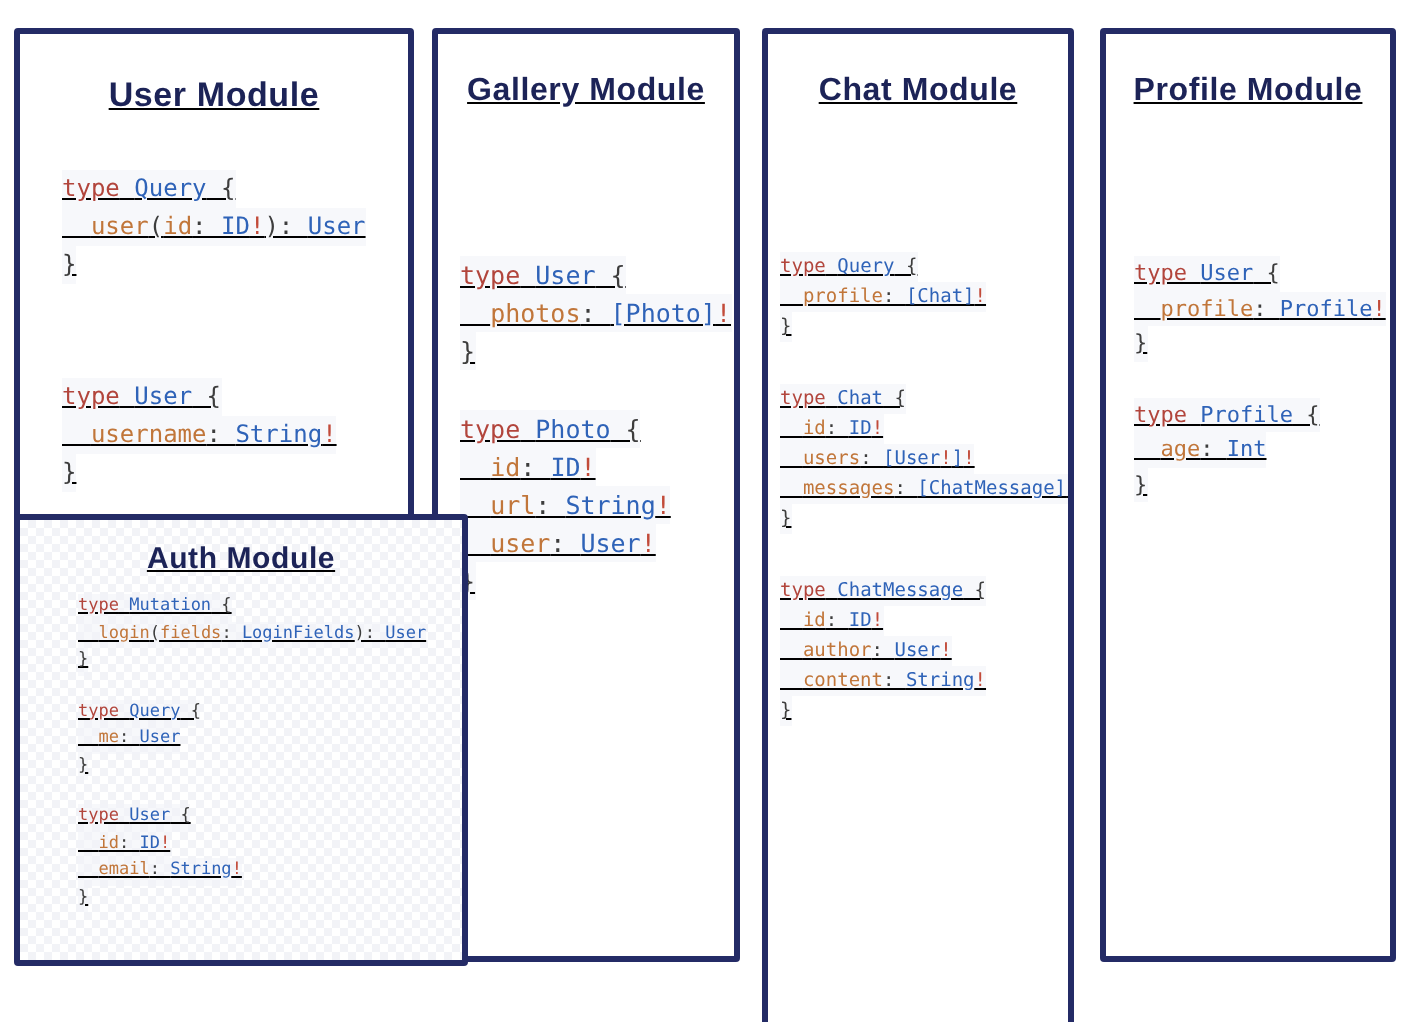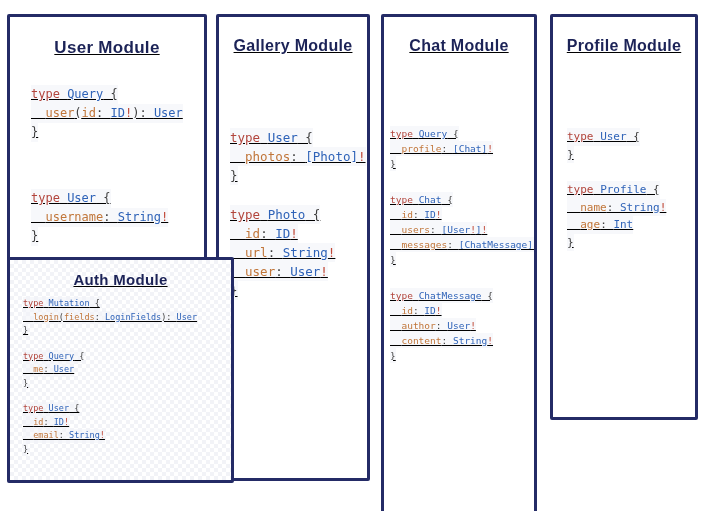--- a/index.html
+++ b/index.html
@@ -7,21 +7,21 @@
     position:relative;width:704px;height:511px;background:#ffffff;overflow:hidden;
     font-family:"Liberation Sans",sans-serif;
   }
   .box{
     position:absolute;box-sizing:border-box;background:#ffffff;
     border:3px solid var(--c-border);border-radius:2px;overflow:hidden;text-decoration:underline;
   }
   .box-user   {left:7px;  top:14px;  width:200px;height:467px;}
   .box-gallery{left:216px;top:14px;  width:154px;height:467px;}
   .box-chat   {left:381px;top:14px;  width:156px;height:508px;}
-  .box-profile{left:550px;top:14px;  width:148px;height:406px;}
+  .box-profile{left:550px;top:14px;  width:148px;height:467px;}
   .box-auth{
     left:7px;top:257px;width:227px;height:226px;z-index:2;
     background-color:#ffffff;
     background-image:
       linear-gradient(45deg,#f2f3f7 25%,transparent 25%,transparent 75%,#f2f3f7 75%),
       linear-gradient(45deg,#f2f3f7 25%,transparent 25%,transparent 75%,#f2f3f7 75%);
     background-position:0 0,4px 4px;
     background-size:8px 8px;
   }
   .module-title{
@@ -30,21 +30,21 @@
   }
   .box-user    .module-title{margin-top:20px;font-size:17px;line-height:22px;}
   .box-gallery .module-title,
   .box-chat    .module-title,
   .box-profile .module-title{margin-top:18px;font-size:16px;line-height:21px;}
   .box-auth    .module-title{margin-top:10px;font-size:15px;line-height:19px;}
 
   .code{font-family:"DejaVu Sans Mono",monospace;color:var(--c-punct);}
   .code-line{white-space:pre;width:fit-content;background:rgba(242,244,249,.6);}
   .code-user   {margin:26px 0 0 21px;font-size:12px;  line-height:19px;}
-  .code-auth   {margin:8px 0 0 13px; font-size:8.5px; line-height:13.5px;}
+  .code-auth   {margin:8px 0 0 29px; font-size:8.5px; line-height:13.5px;}
   .code-gallery{margin:72px 0 0 11px;font-size:12.5px;line-height:19px;}
   .code-chat   {margin:70px 0 0 6px; font-size:9.5px; line-height:15px;}
   .code-profile{margin:72px 0 0 14px;font-size:11px;  line-height:17.5px;}
   .code-user    .code-block{margin-bottom:47px;}
   .code-auth    .code-block{margin-bottom:12px;}
   .code-gallery .code-block{margin-bottom:20px;}
   .code-chat    .code-block{margin-bottom:21px;}
   .code-profile .code-block{margin-bottom:18px;}
   .code .code-block:last-child{margin-bottom:0;}
 
@@ -116,25 +116,25 @@
           <div class="code-line"><span class="tk-p">}</span></div>
         </div>
       </div>
   </section>
 
   <section class="box box-profile">
     <h2 class="module-title">Profile Module</h2>
     <div class="code code-profile">
         <div class="code-block">
           <div class="code-line"><span class="tk-k">type</span><span class="tk-p"> </span><span class="tk-t">User</span><span class="tk-p"> {</span></div>
+          <div class="code-line"><span class="tk-p">  </span><span class="tk-f">profile</span><span class="tk-p">: </span><span class="tk-t">Profile</span><span class="tk-b">!</span></div>
           <div class="code-line"><span class="tk-p">}</span></div>
         </div>
         <div class="code-block">
           <div class="code-line"><span class="tk-k">type</span><span class="tk-p"> </span><span class="tk-t">Profile</span><span class="tk-p"> {</span></div>
-          <div class="code-line"><span class="tk-p">  </span><span class="tk-f">name</span><span class="tk-p">: </span><span class="tk-t">String</span><span class="tk-b">!</span></div>
           <div class="code-line"><span class="tk-p">  </span><span class="tk-f">age</span><span class="tk-p">: </span><span class="tk-t">Int</span></div>
           <div class="code-line"><span class="tk-p">}</span></div>
         </div>
       </div>
   </section>
 
   <section class="box box-auth">
     <h2 class="module-title">Auth Module</h2>
     <div class="code code-auth">
         <div class="code-block">

